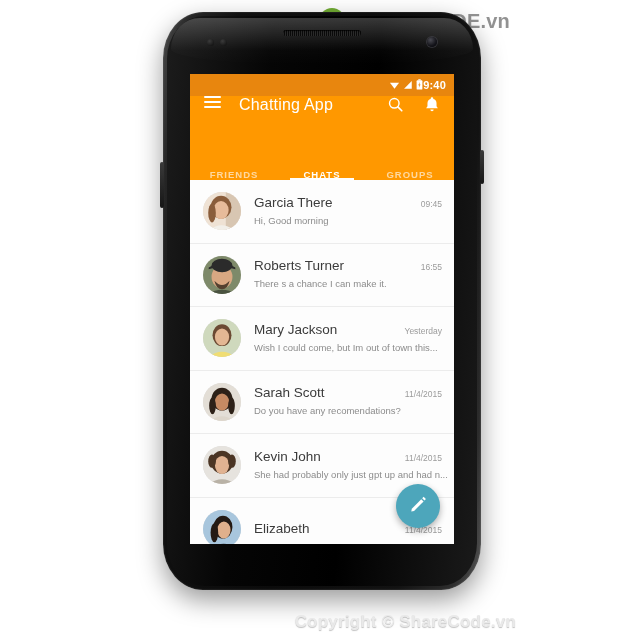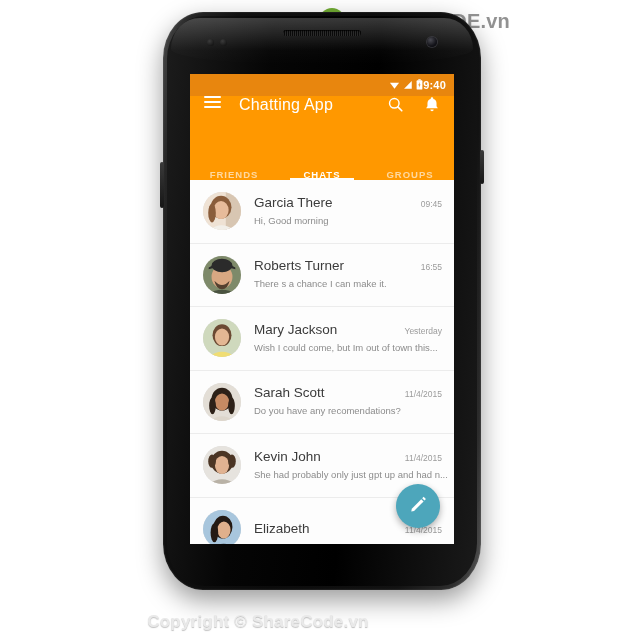--- a/index.html
+++ b/index.html
@@ -24,21 +24,21 @@
     position: relative;
   }
   .wm-mark svg { display: block; }
   .wm-text { font-size: 20px; font-weight: bold; letter-spacing: .2px; line-height: 1; }
   .wm-share { color: #6aa829; }
   .wm-code  { color: #8d8d8d; }
 
   
   .copyright {
     position: absolute; left: 0; right: 0; bottom: 8px;
-    text-align: center;
+    text-align: right;
     font-size: 17px; font-weight: bold;
     color: #e9e9e9;
     text-shadow: 0 1px 1px rgba(120,120,120,.45);
     letter-spacing: .2px;
   }
 
   
   .phone {
     position: absolute; left: 163px; top: 12px;
     width: 318px; height: 578px;

